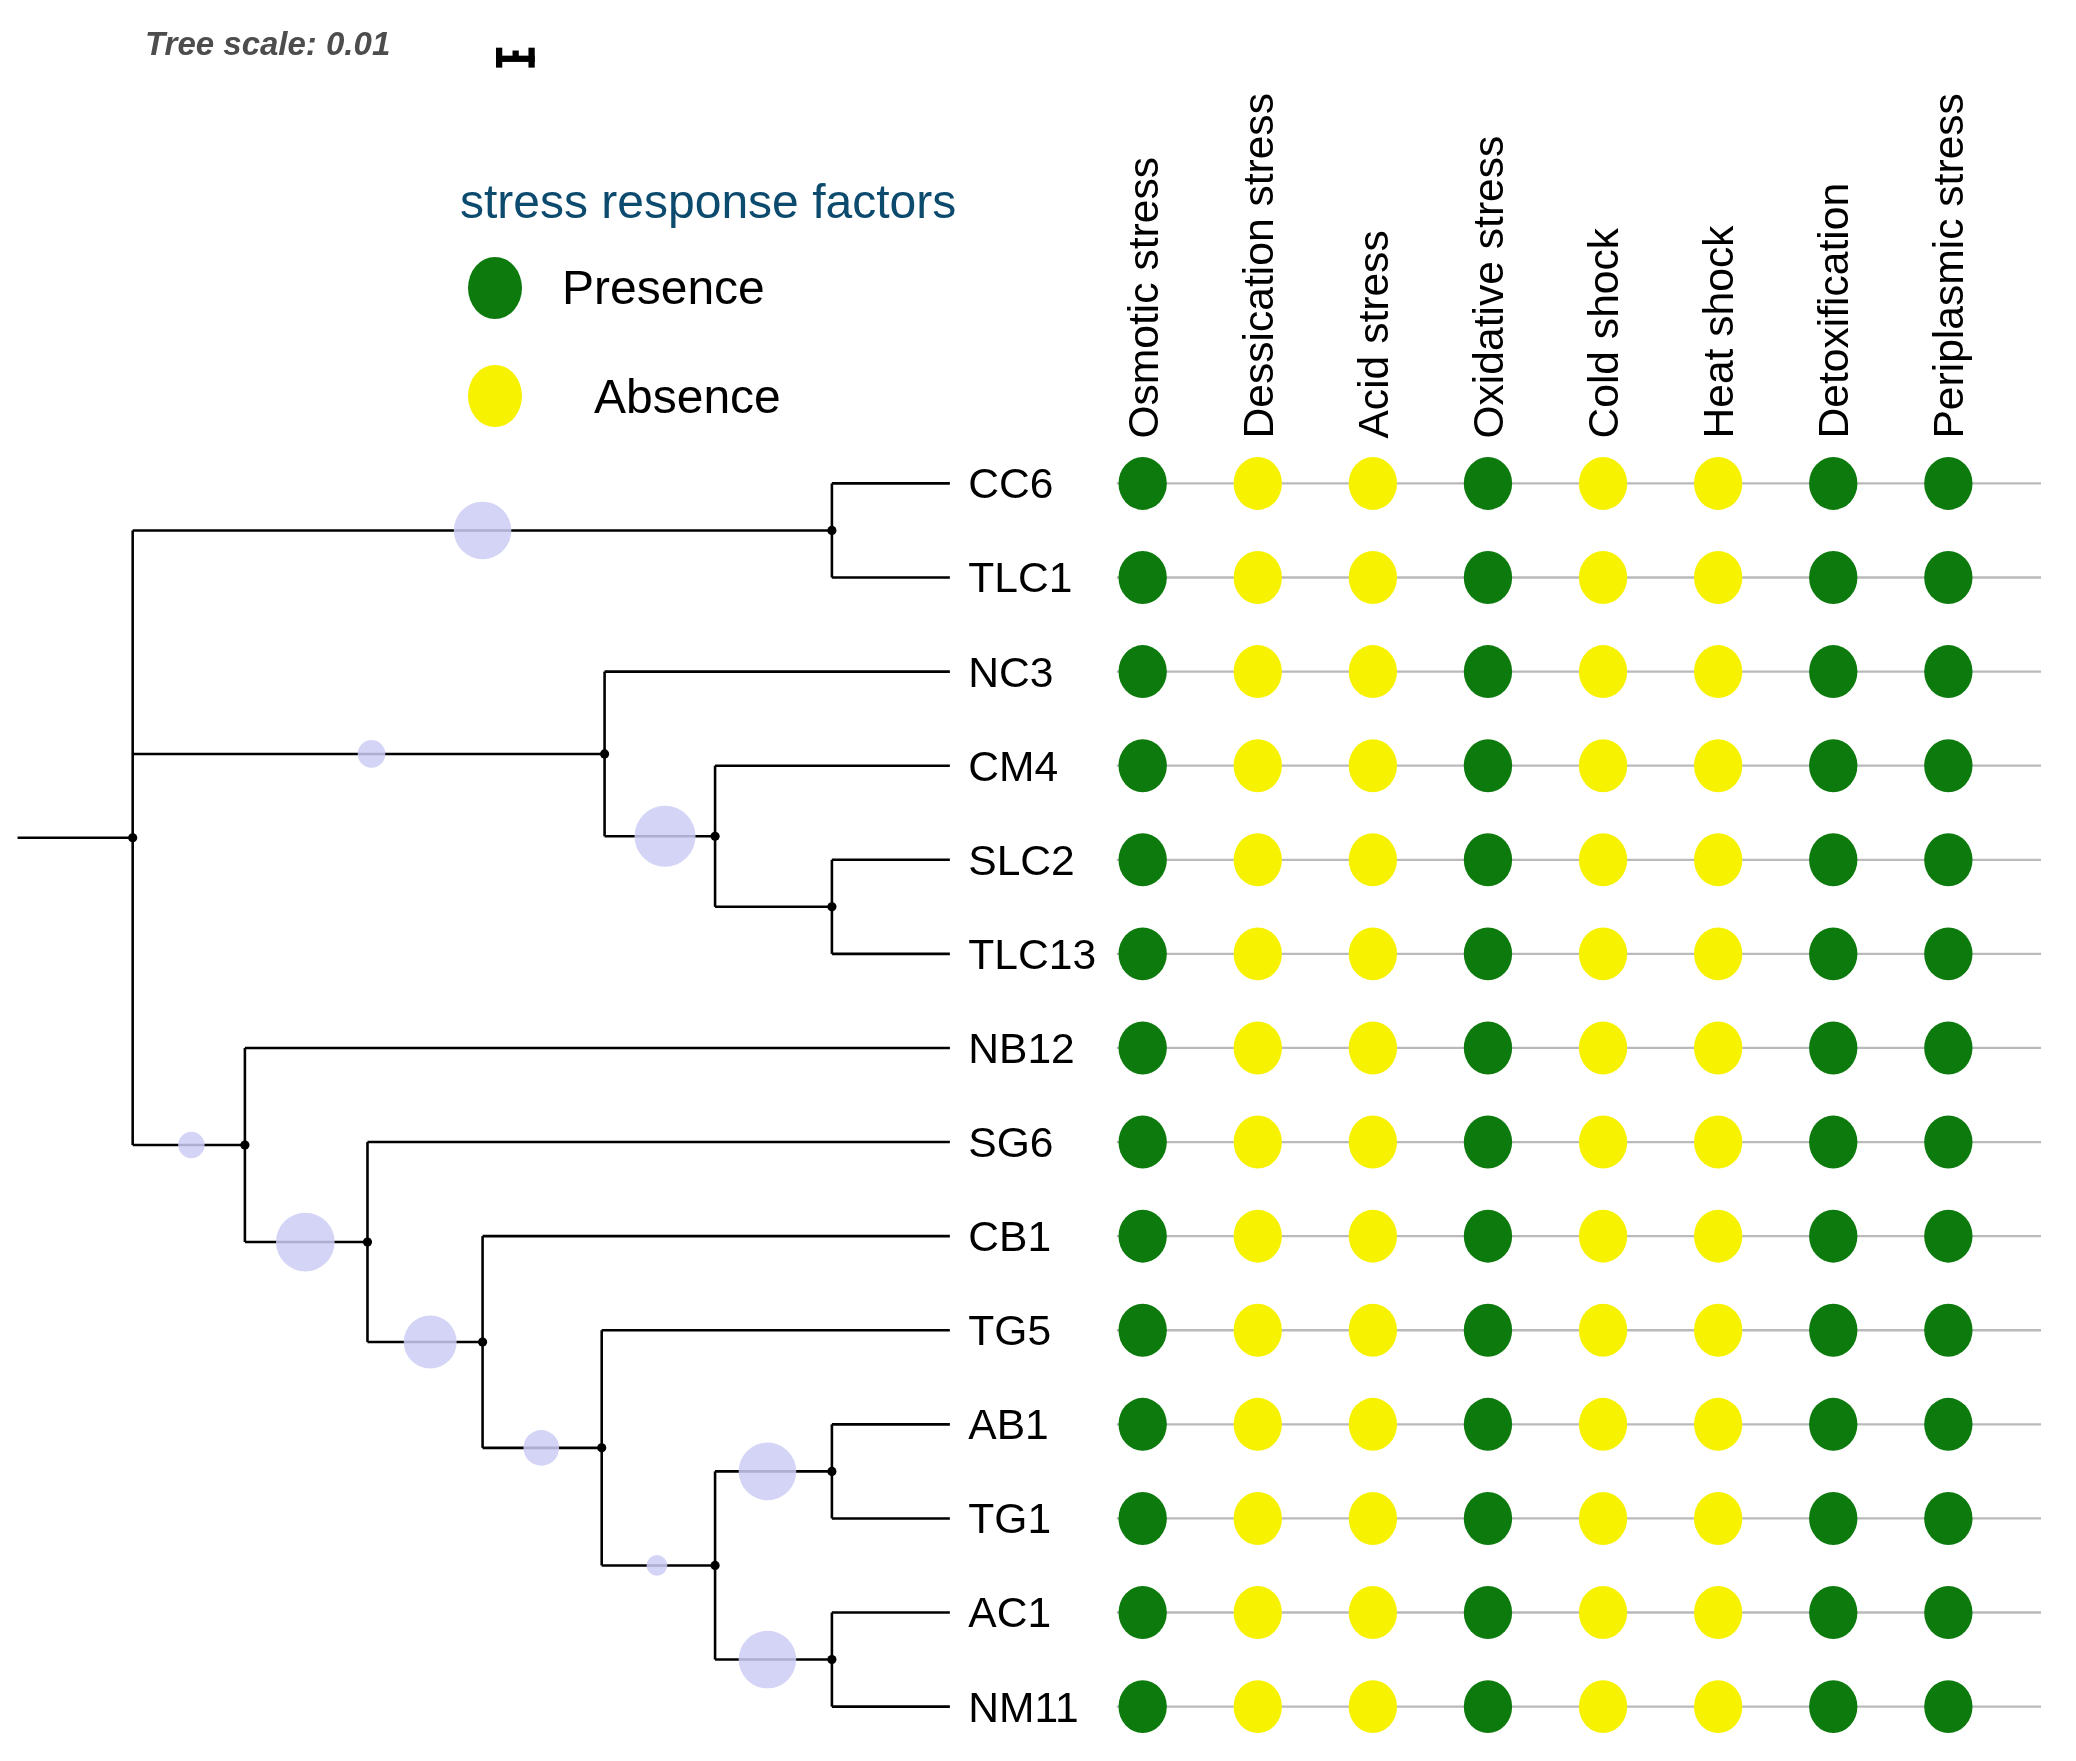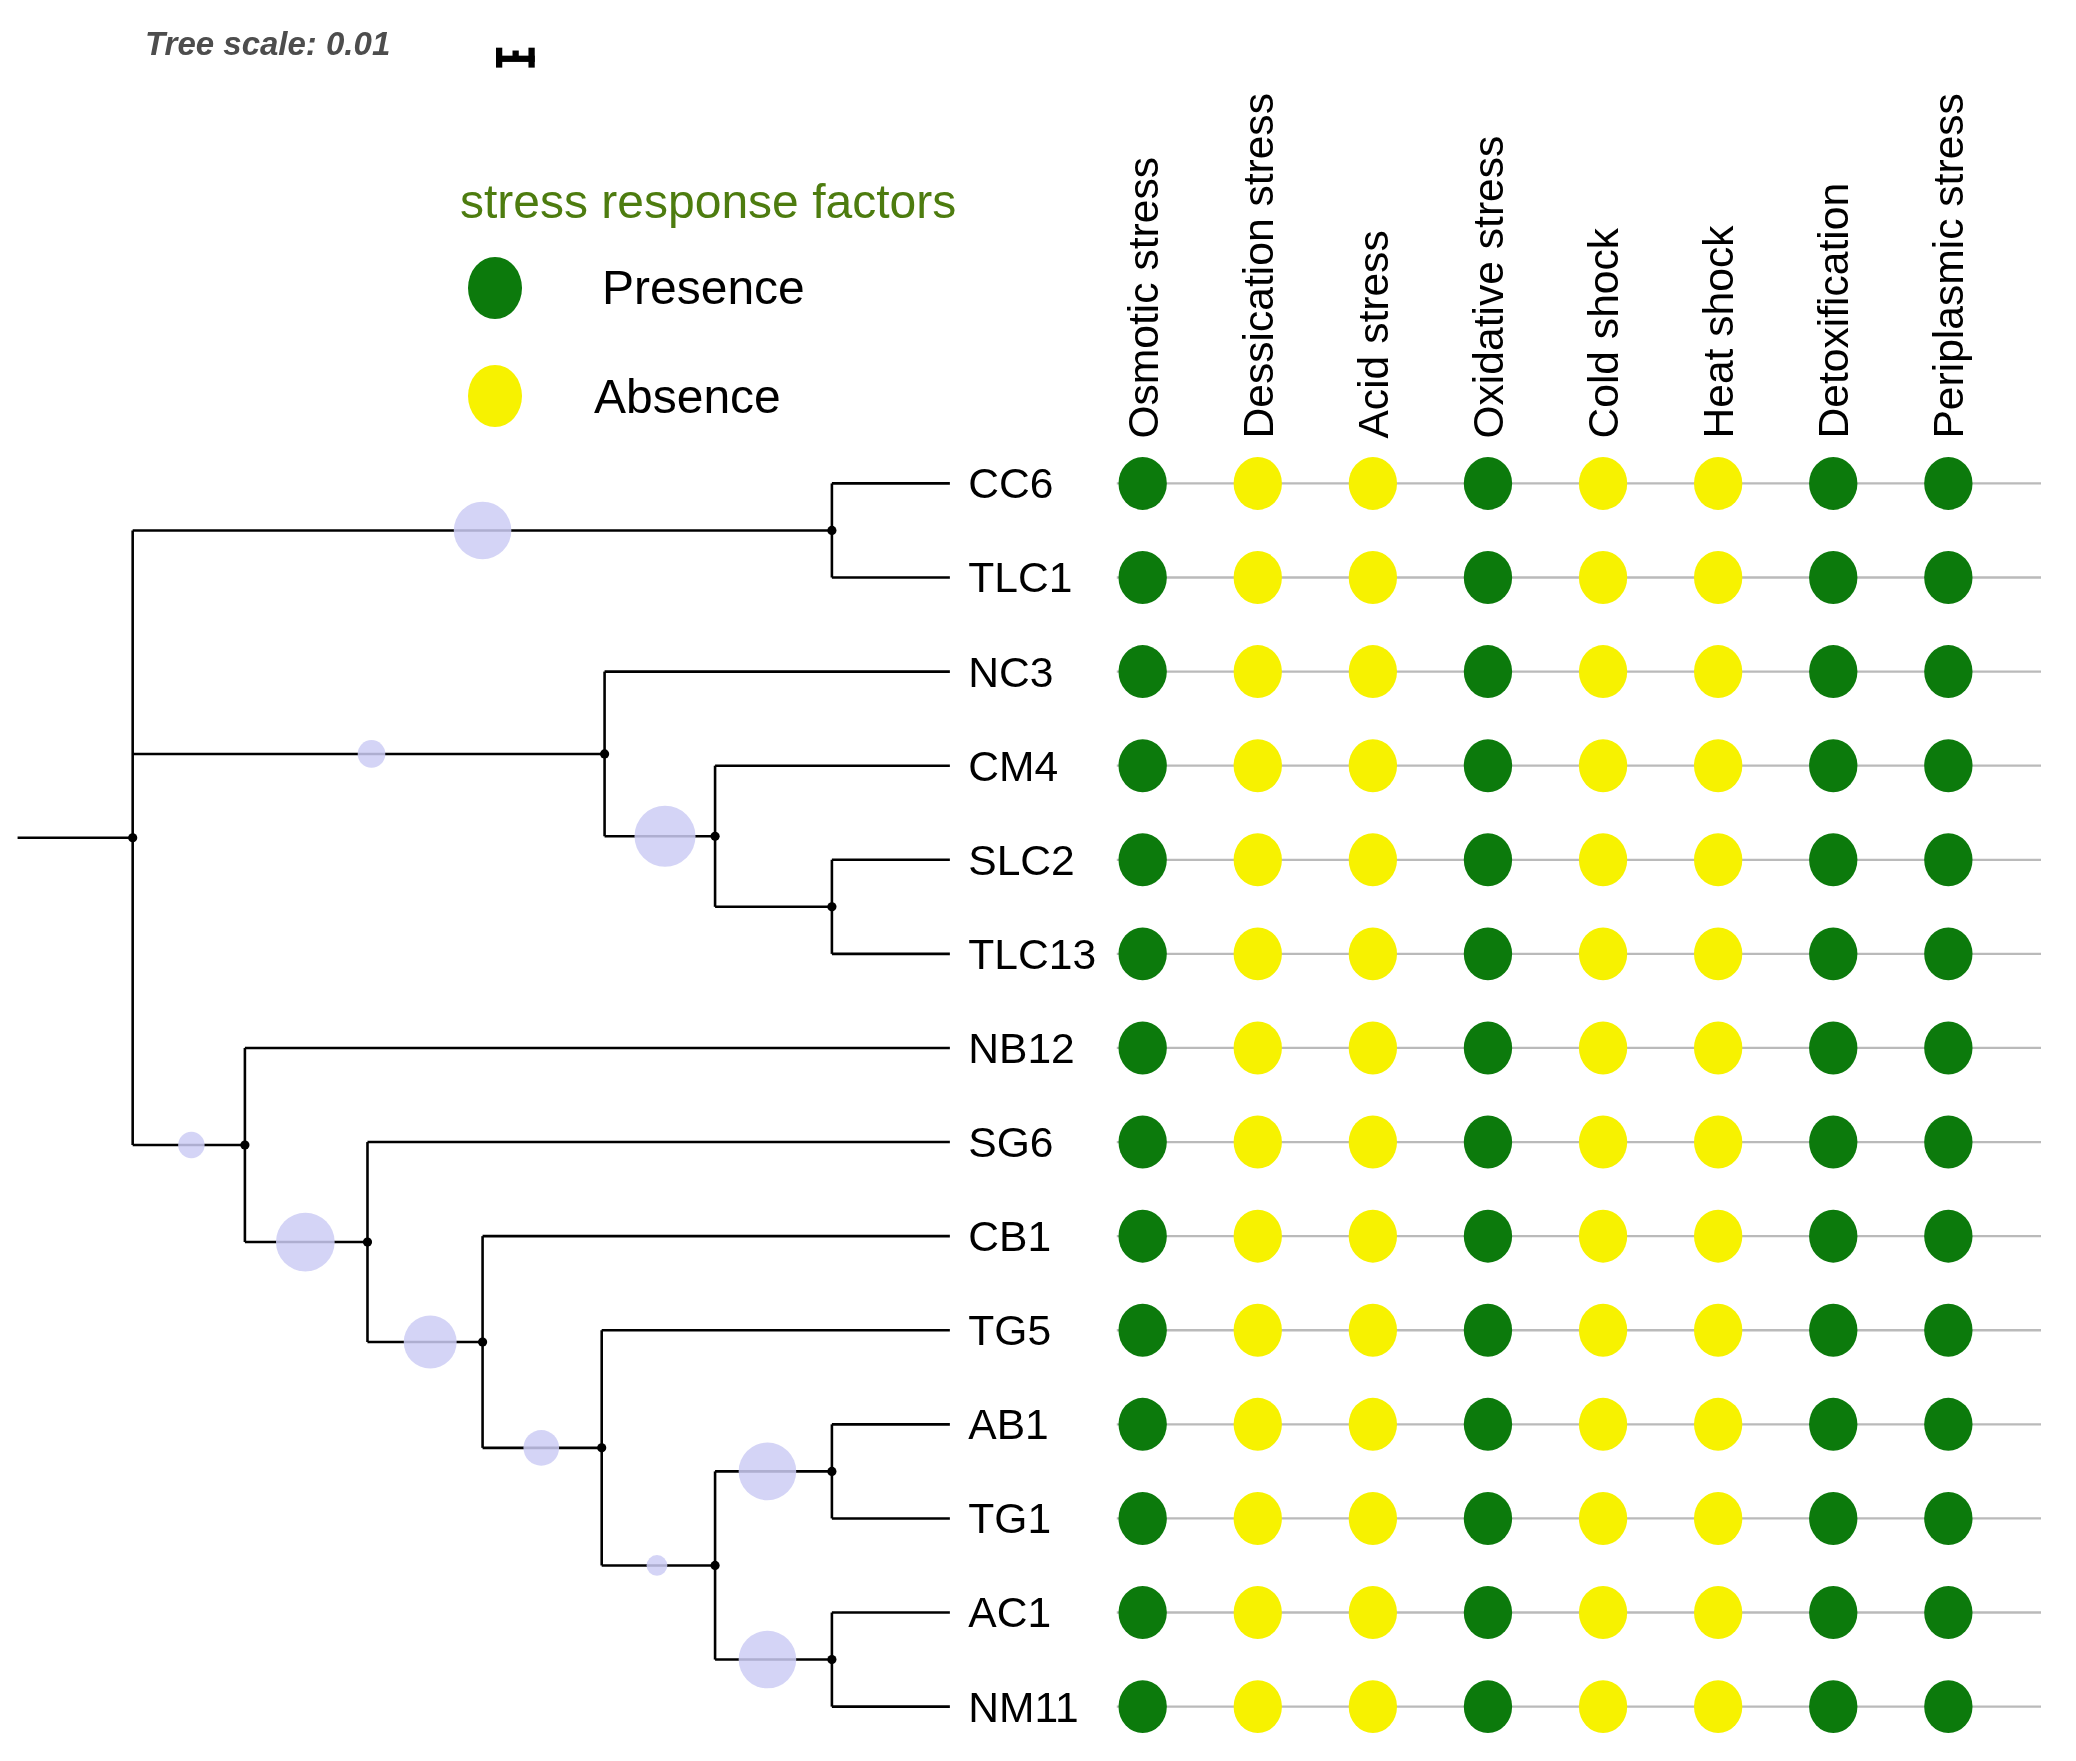--- a/index.html
+++ b/index.html
@@ -2,21 +2,21 @@
 <html style="font-size:9.2px"><head>
 <meta charset="utf-8">
 <style>
   html,body{margin:0;padding:0;background:#ffffff;}
   body{width:2077px;height:1761px;position:relative;overflow:hidden;
        font-family:"Liberation Sans", sans-serif;}
   #canvas{position:absolute;left:0;top:0;width:2077px;height:1761px;background:#fff;}
   #figure{position:absolute;left:0;top:0;}
   .abs{position:absolute;}
   #treescale-label{font-size:33px;font-weight:bold;color:#4d4d4d;line-height:40px;white-space:nowrap;}
-  #legend-title{font-size:48px;color:#4d7c0f;line-height:58px;white-space:nowrap;}
+  #legend-title{font-size:48px;color:#0c4a6e;line-height:58px;white-space:nowrap;}
   .legend-dot{display:block;border-radius:50%;}
   .legend-label{font-size:48px;color:#000;line-height:60px;white-space:nowrap;}
 </style>
 </head>
 <body>
 
 <div id="canvas">
 
   <svg id="figure" width="2077" height="1761" viewBox="0 0 3608 3060">
       <line x1="1940" y1="840" x2="3546" y2="840" stroke="#bababa" stroke-width="4"></line>
@@ -238,21 +238,21 @@
     <rect x="57" y="1" width="11" height="35" fill="#000"></rect>
     <rect x="0" y="15" width="68" height="11" fill="#000"></rect>
     <rect x="29" y="6" width="11" height="10" fill="#000"></rect>
   </svg>
 
   <div class="abs" id="legend">
     <div class="abs" id="legend-title" style="left:460px;top:173px;">stress response factors</div>
 
     <div>
       <span class="abs legend-dot" id="dot-presence" style="left: 468px; top: 257px; width: 54px; height: 62px; background: rgb(12, 122, 12);"></span>
-      <span class="abs legend-label" style="left:562px;top:258px;margin-left:40px;">Presence</span>
+      <span class="abs legend-label" style="left:562px;top:258px;">Presence</span>
     </div>
 
     <div>
       <span class="abs legend-dot" id="dot-absence" style="left: 468px; top: 365px; width: 54px; height: 62px; background: rgb(247, 242, 0);"></span>
       <span class="abs legend-label" style="left:562px;top:367px;margin-left:32px;">Absence</span>
     </div>
   </div>
 
 </div>
 

